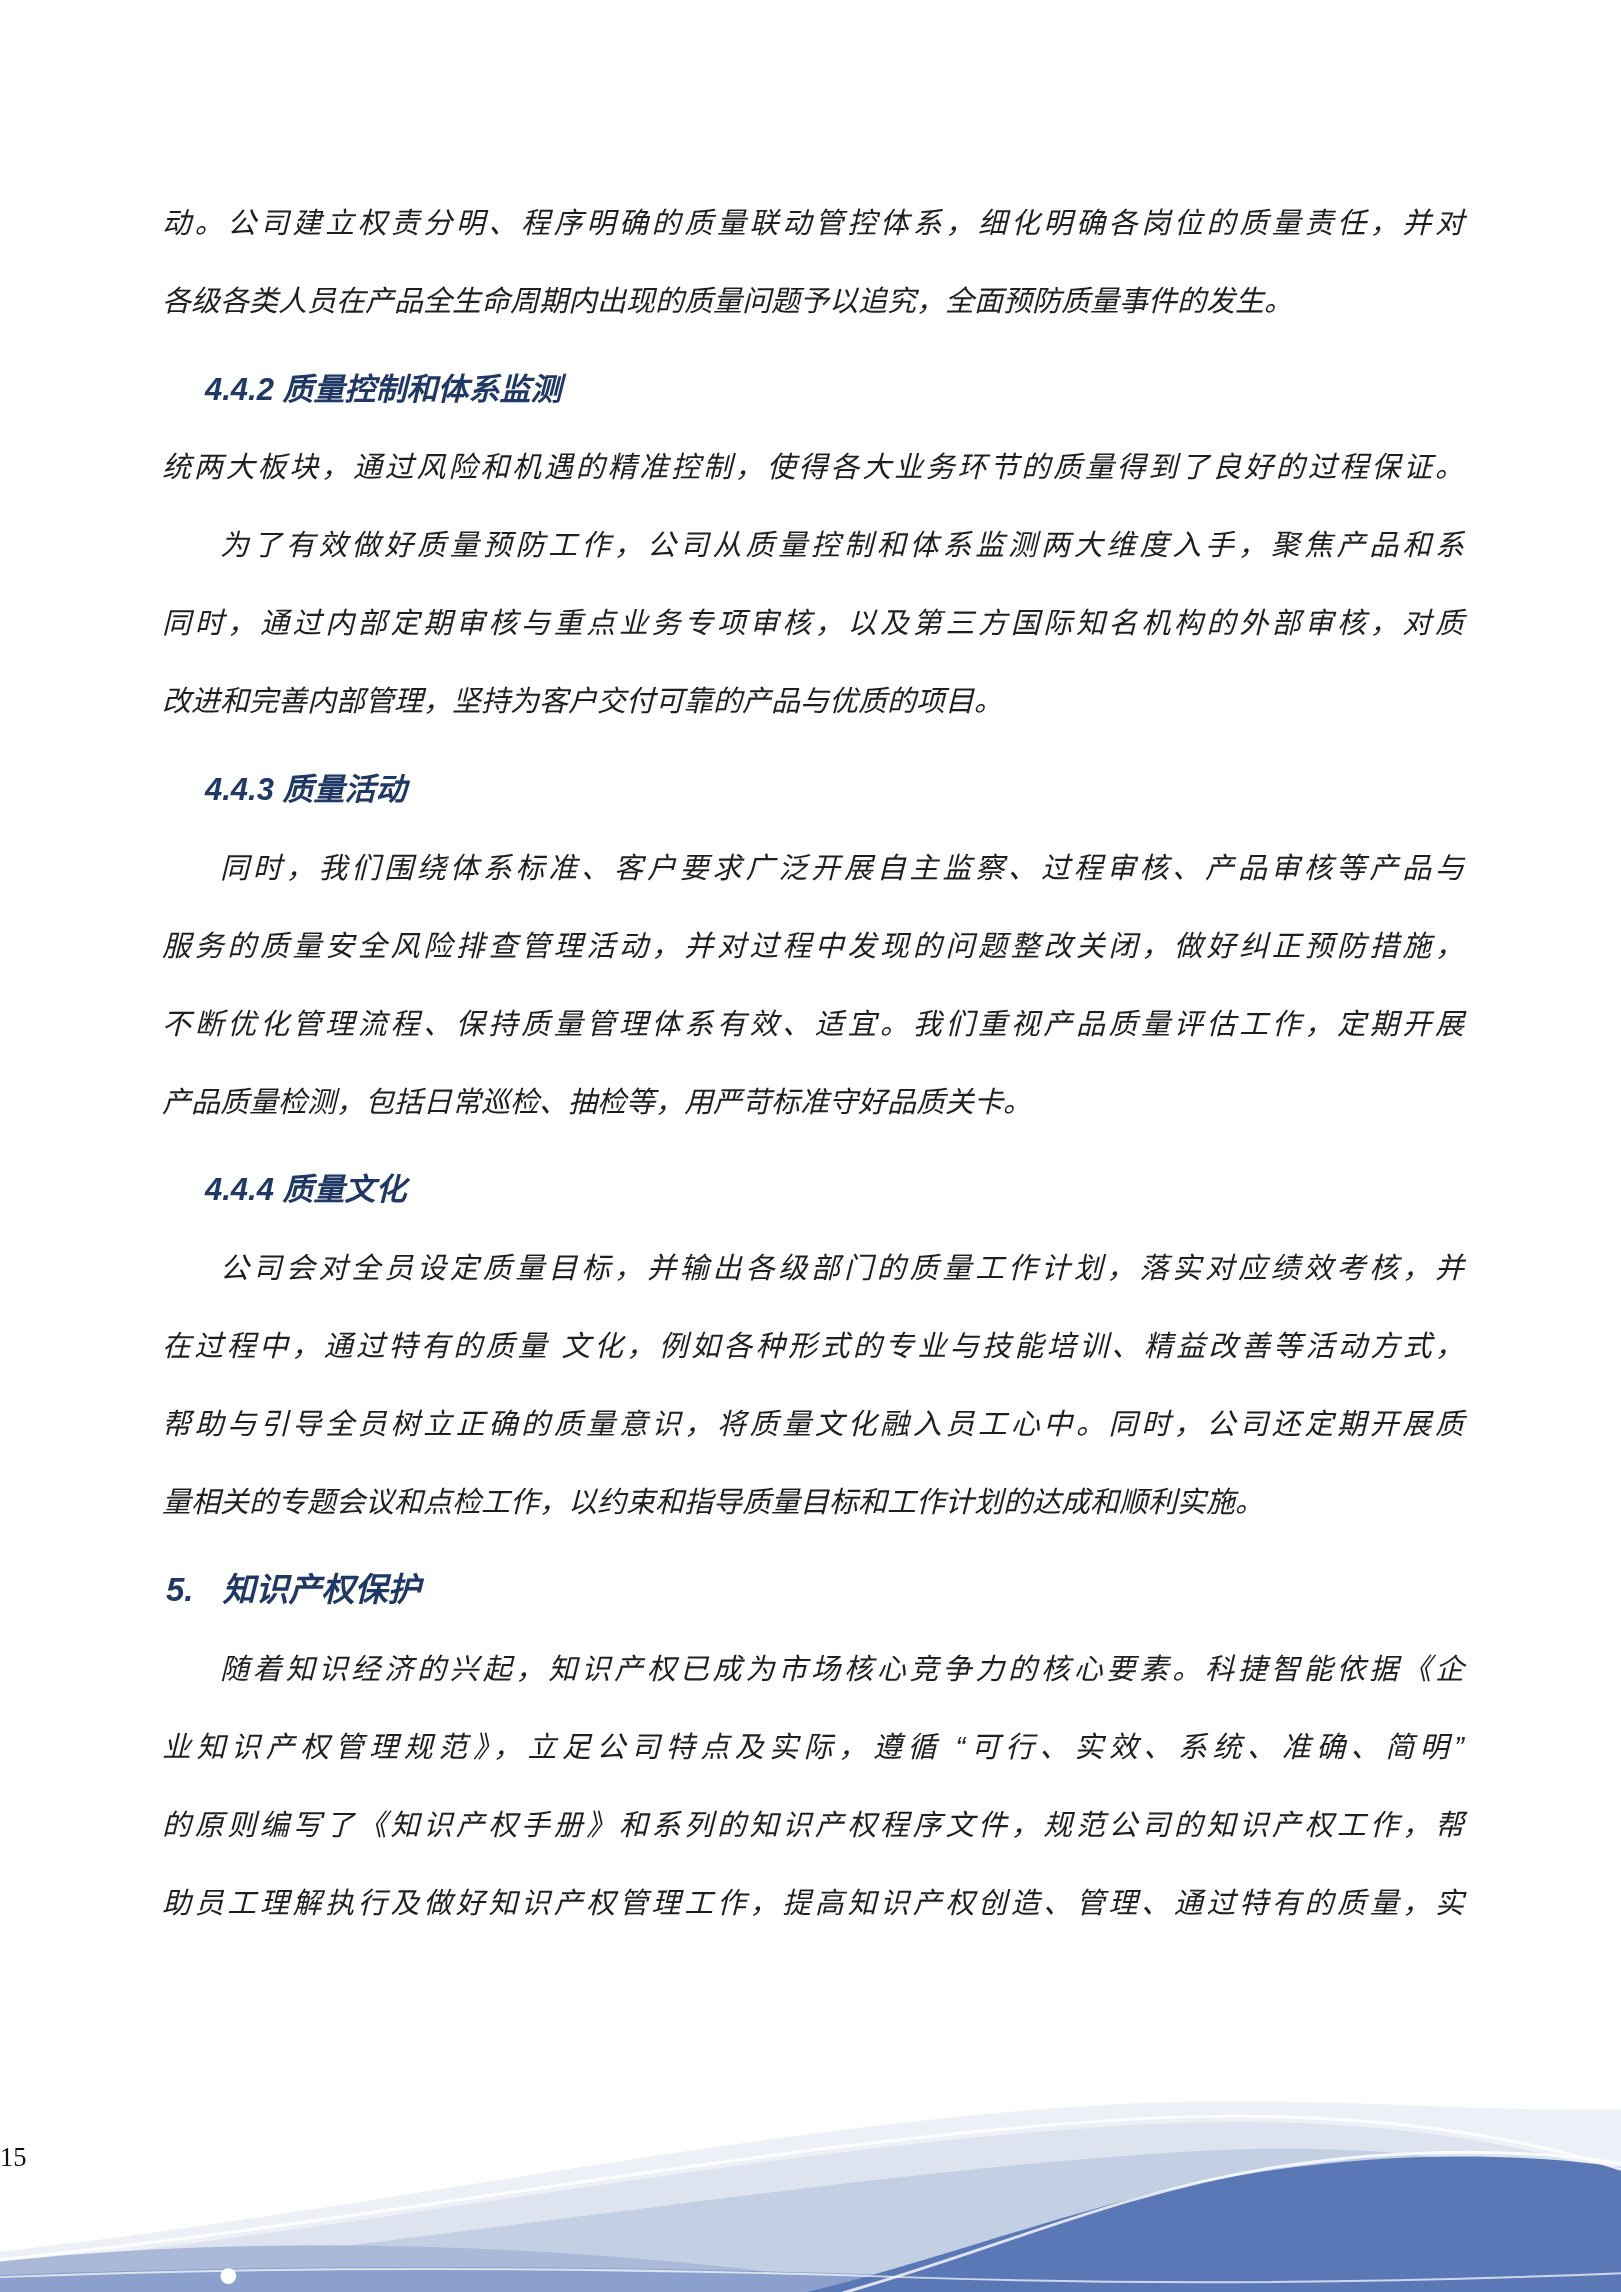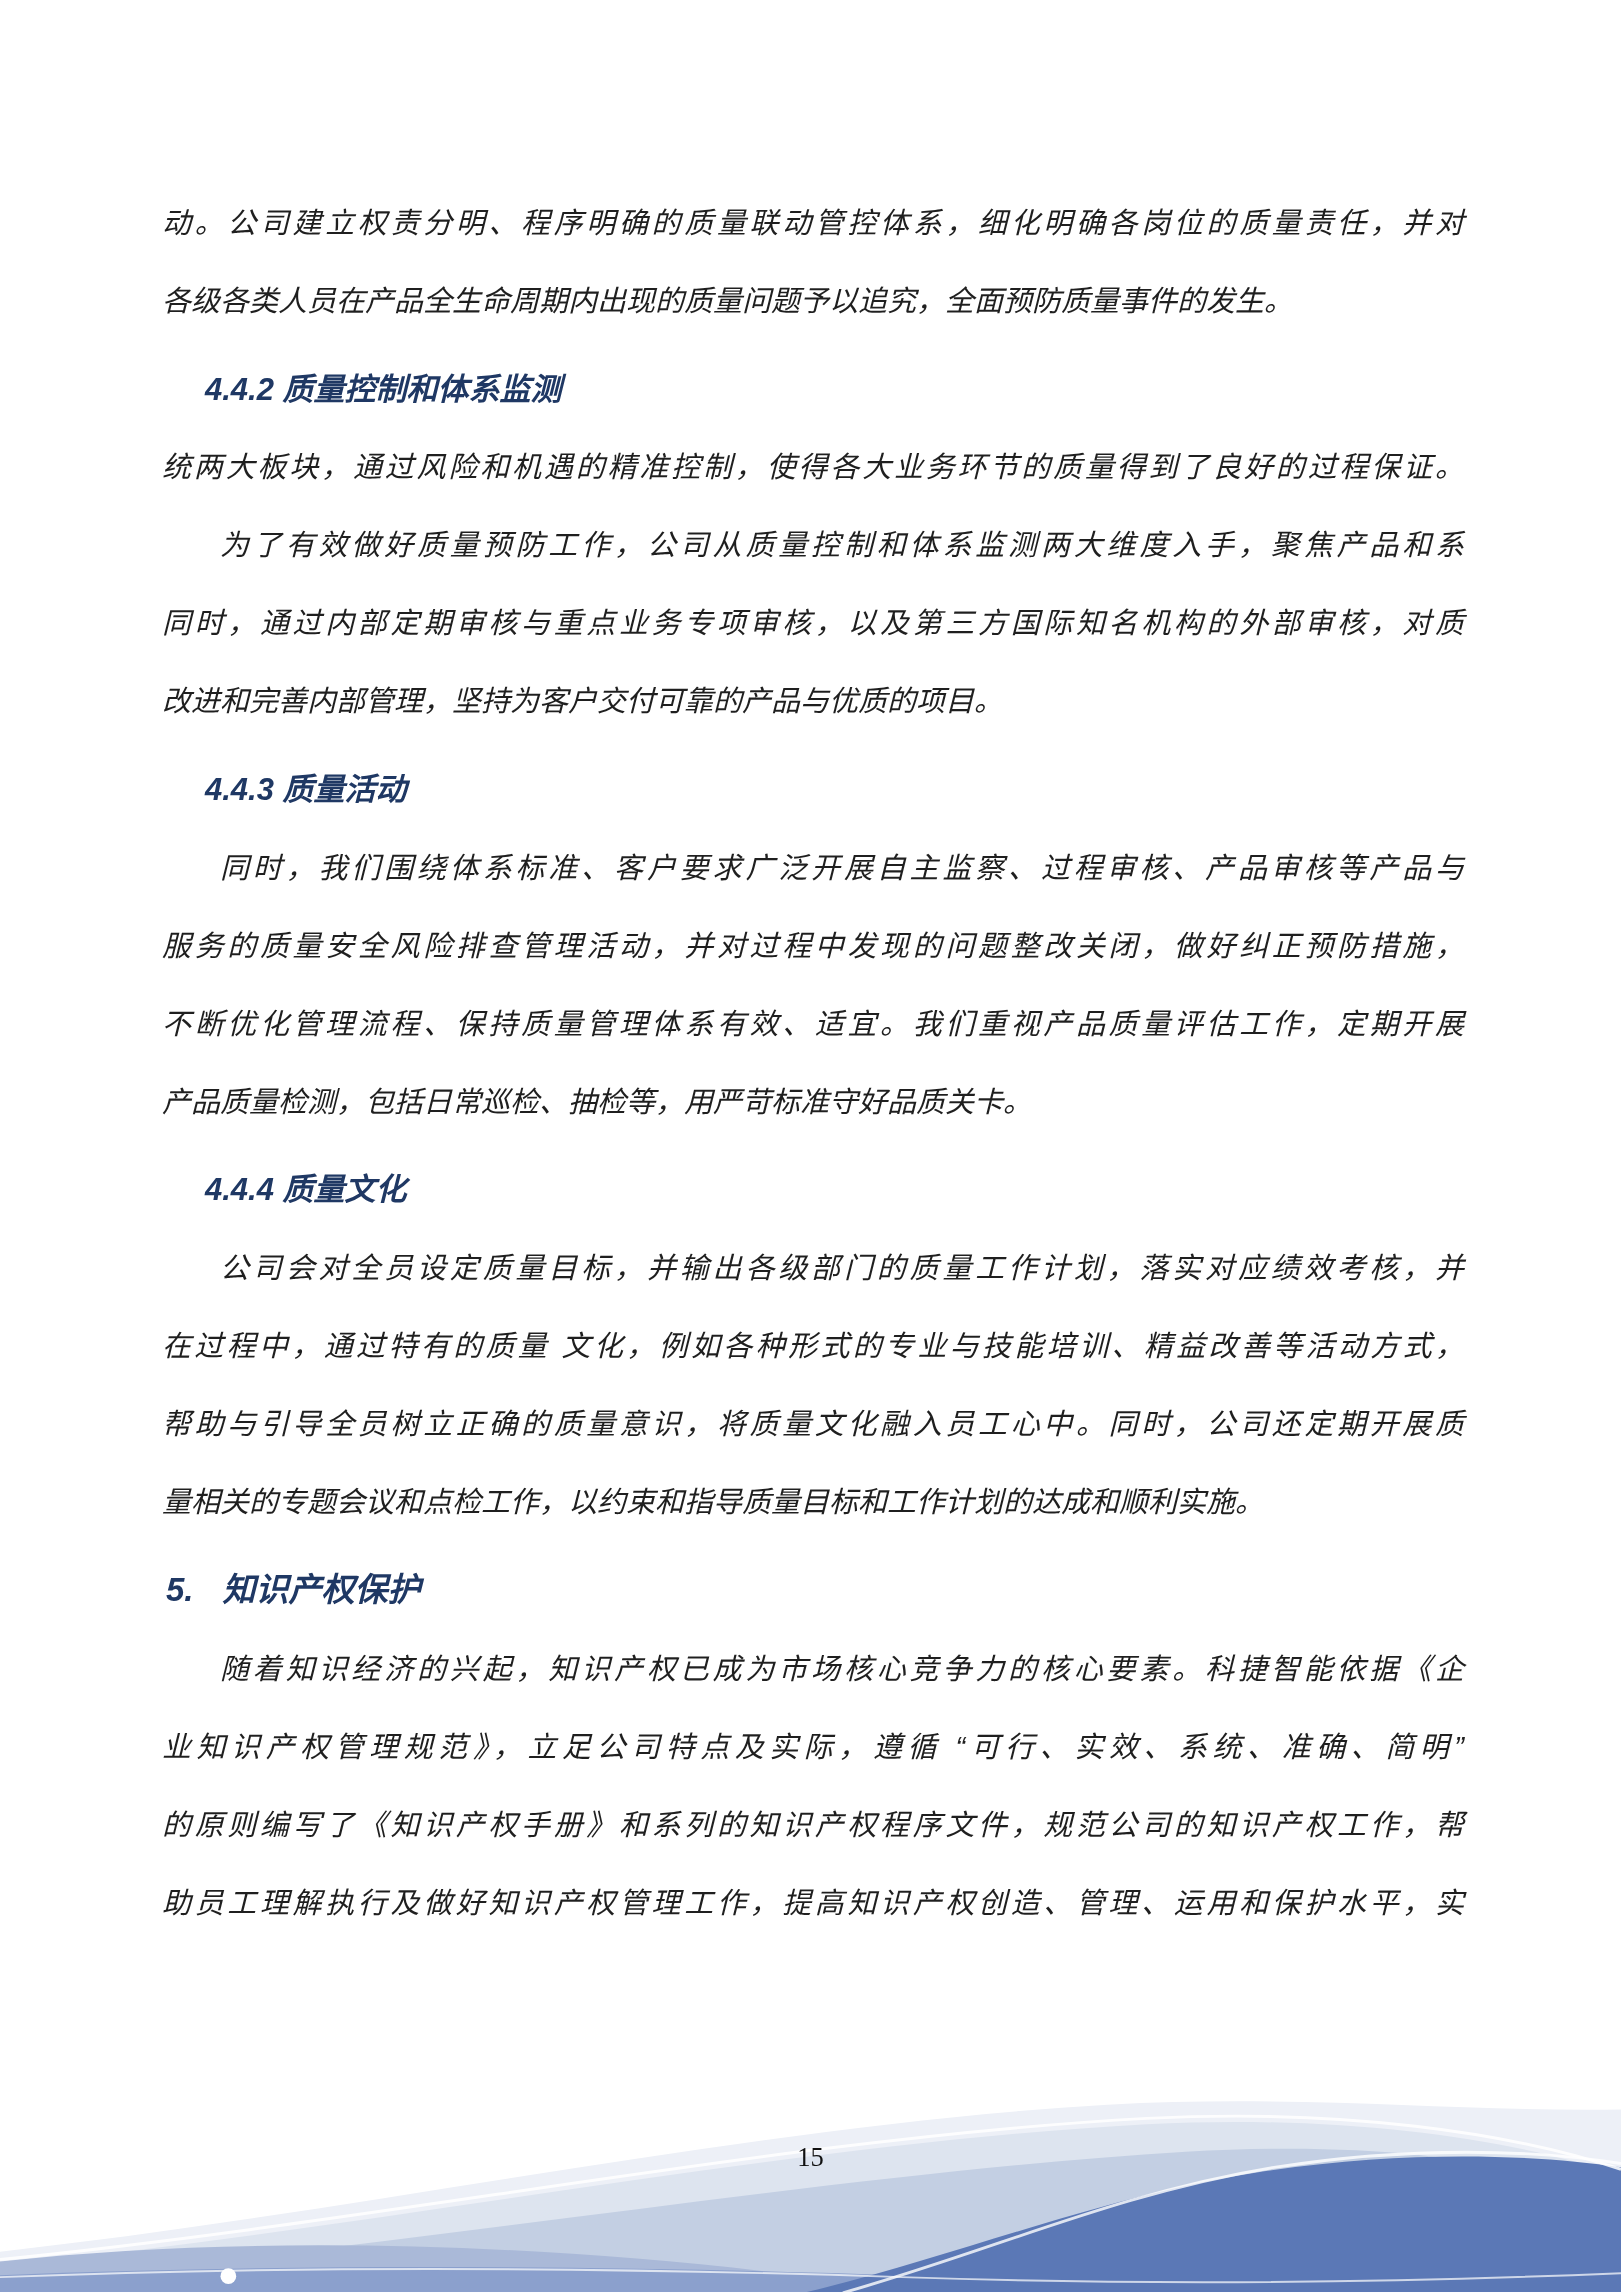--- a/index.html
+++ b/index.html
@@ -46,21 +46,21 @@
     line-height: 61px;
     margin: 17.6px 0 9.8px 3.9px;
     display: flex;
     align-items: baseline;
   }
   .h1 .num { margin-right: 29px; }
 
   .page-number {
     position: absolute;
     top: 2142px; left: 0; right: 0;
-    text-align: center;
+    text-align: left;
     font-family: "Liberation Serif", "DejaVu Serif", serif;
     font-size: 26.5px;
     color: #111111;
     z-index: 5;
   }
 
   .footer-waves {
     position: absolute;
     left: 0; bottom: 0;
     width: 1621px; height: 412px;
@@ -91,21 +91,21 @@
       <div class="line">在过程中，通过特有的质量 文化，例如各种形式的专业与技能培训、精益改善等活动方式，</div>
       <div class="line">帮助与引导全员树立正确的质量意识，将质量文化融入员工心中。同时，公司还定期开展质</div>
       <div class="line last">量相关的专题会议和点检工作，以约束和指导质量目标和工作计划的达成和顺利实施。</div>
       <div class="h1">
         <span class="num">5.</span>
         <span>知识产权保护</span>
       </div>
       <div class="line first">随着知识经济的兴起，知识产权已成为市场核心竞争力的核心要素。科捷智能依据《企</div>
       <div class="line">业知识产权管理规范》，立足公司特点及实际，遵循 “可行、实效、系统、准确、简明”</div>
       <div class="line">的原则编写了《知识产权手册》和系列的知识产权程序文件，规范公司的知识产权工作，帮</div>
-      <div class="line">助员工理解执行及做好知识产权管理工作，提高知识产权创造、管理、运用和保护水平，实</div>
+      <div class="line">助员工理解执行及做好知识产权管理工作，提高知识产权创造、管理、通过特有的质量，实</div>
     </main>
 
   <div class="page-number">15</div>
 
   <svg class="footer-waves" viewBox="0 0 1654 420" xmlns="http://www.w3.org/2000/svg" aria-hidden="true">
 
     <path fill="#edf0f7" d="M0,378 C380,336 760,250 1130,228 C1330,217 1500,236 1654,233 L1654,420 L0,420 Z"></path>
 
     <path fill="#dde4ef" d="M0,392 C400,352 800,268 1170,248 C1370,238 1540,262 1654,300 L1654,420 L0,420 Z"></path>
 

